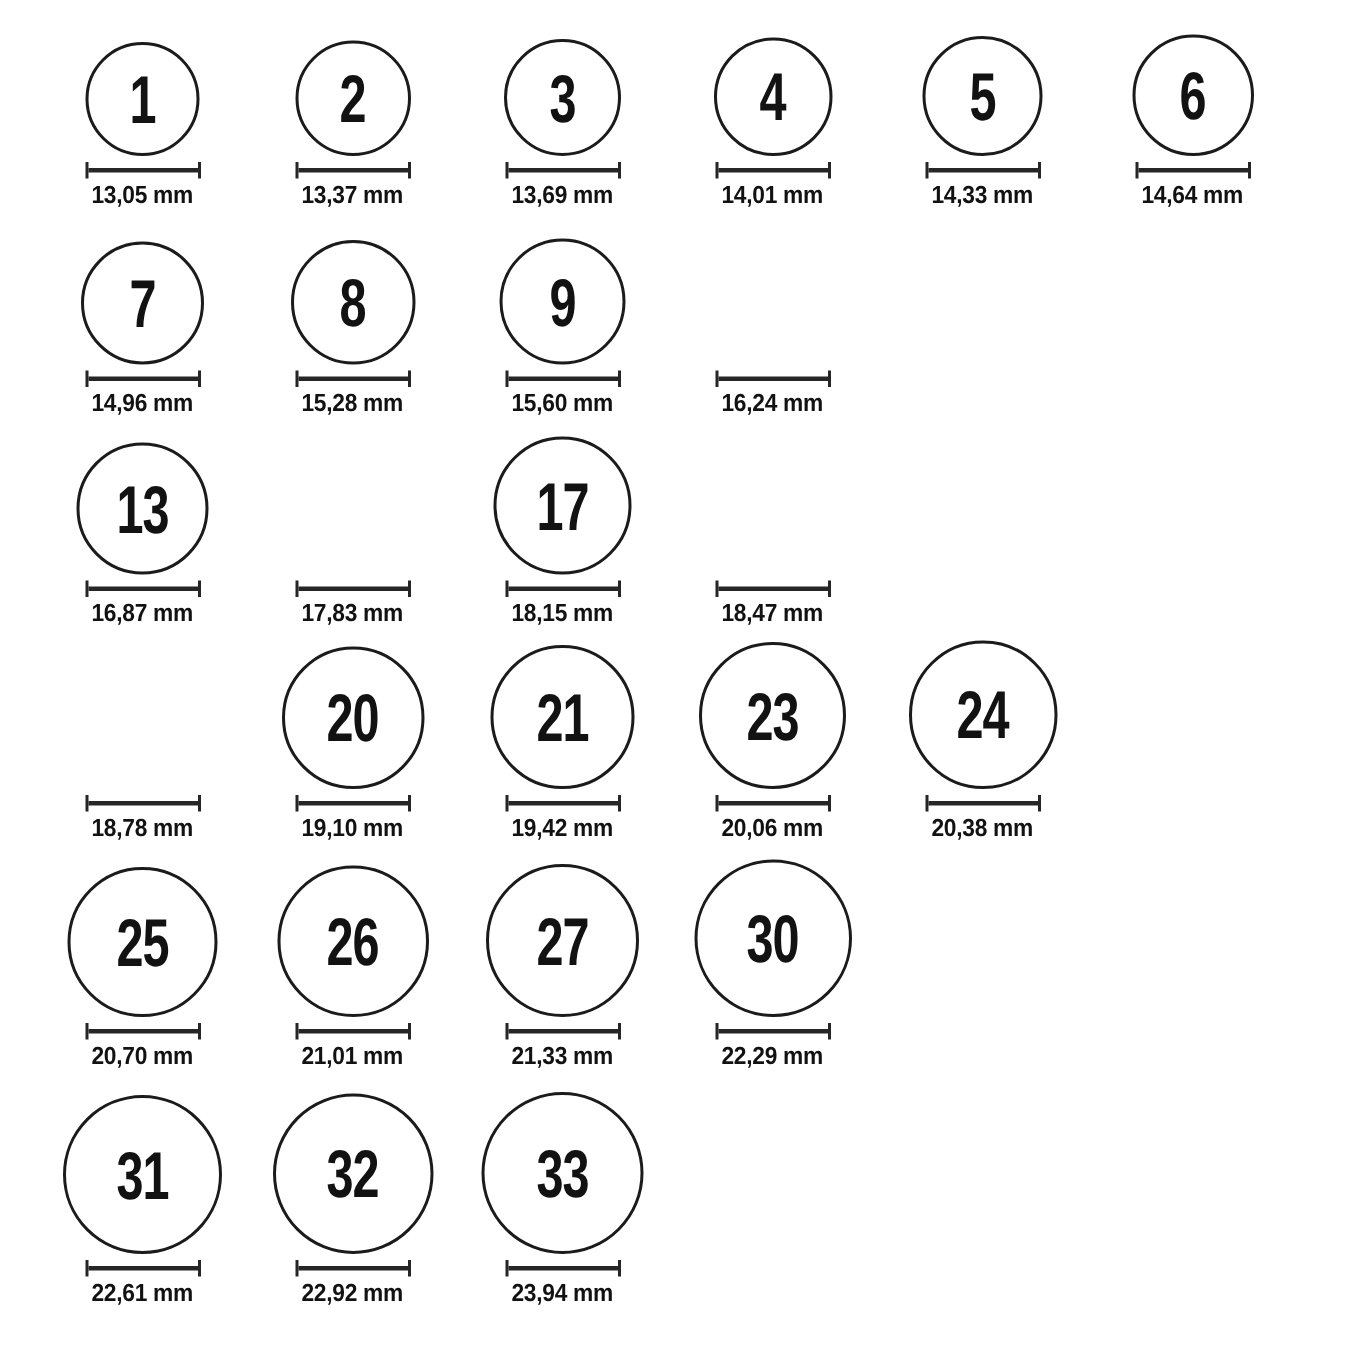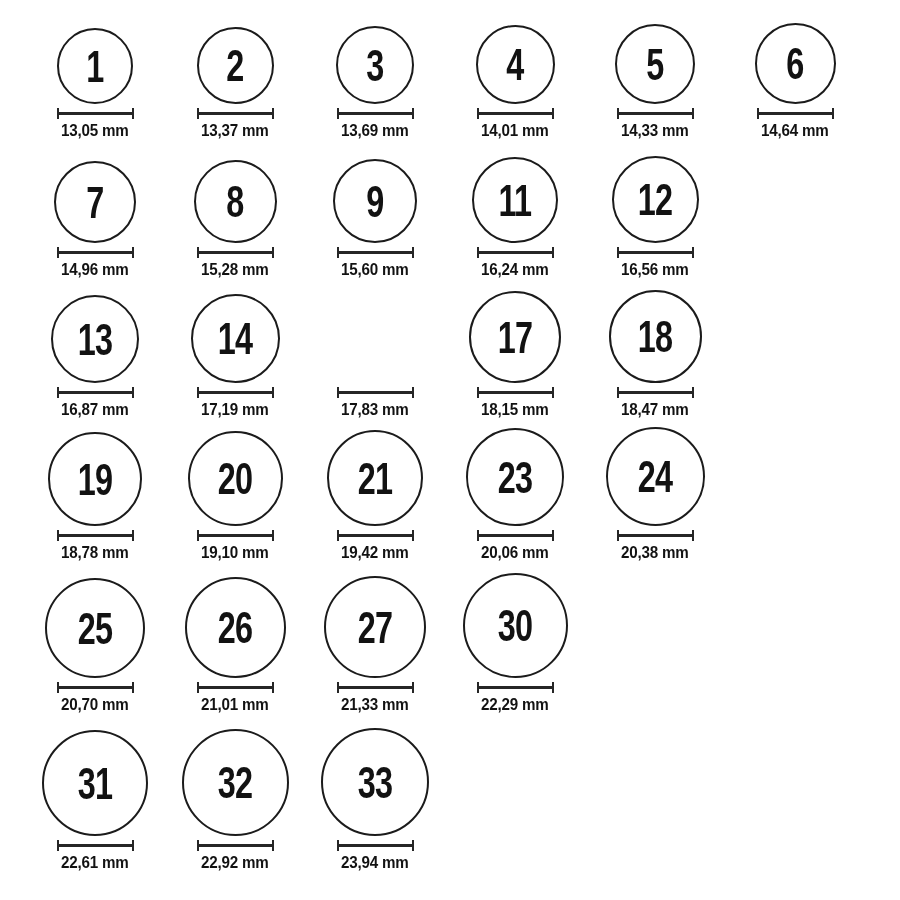--- a/index.html
+++ b/index.html
@@ -107,75 +107,52 @@
         <div class="mm">15,28 mm</div>
       </div>
     <div class="cell" style="--d:84px">
         <div class="circle">
           <span class="num">9</span>
         </div>
         <div class="ruler"></div>
         <div class="mm">15,60 mm</div>
       </div>
     <div class="cell" style="--d:86px">
-        <div class="circle">
-          <span class="num">11</span>
-        </div>
         <div class="ruler"></div>
         <div class="mm">16,24 mm</div>
-      </div>
-    <div class="cell" style="--d:87px">
-        <div class="circle">
-          <span class="num">12</span>
-        </div>
-        <div class="ruler"></div>
-        <div class="mm">16,56 mm</div>
       </div>
   </div>
 
   <div class="row row3">
     <div class="cell" style="--d:88px">
         <div class="circle">
           <span class="num">13</span>
         </div>
         <div class="ruler"></div>
         <div class="mm">16,87 mm</div>
       </div>
-    <div class="cell" style="--d:89px">
-        <div class="circle">
-          <span class="num">14</span>
-        </div>
-        <div class="ruler"></div>
-        <div class="mm">17,19 mm</div>
-      </div>
     <div class="cell" style="--d:91px">
         <div class="ruler"></div>
         <div class="mm">17,83 mm</div>
       </div>
     <div class="cell" style="--d:92px">
         <div class="circle">
           <span class="num">17</span>
         </div>
         <div class="ruler"></div>
         <div class="mm">18,15 mm</div>
       </div>
     <div class="cell" style="--d:93px">
-        <div class="circle">
-          <span class="num">18</span>
-        </div>
         <div class="ruler"></div>
         <div class="mm">18,47 mm</div>
       </div>
   </div>
 
   <div class="row row4">
     <div class="cell" style="--d:94px">
-        <div class="circle">
-          <span class="num">19</span>
-        </div>
         <div class="ruler"></div>
         <div class="mm">18,78 mm</div>
       </div>
     <div class="cell" style="--d:95px">
         <div class="circle">
           <span class="num">20</span>
         </div>
         <div class="ruler"></div>
         <div class="mm">19,10 mm</div>
       </div>

